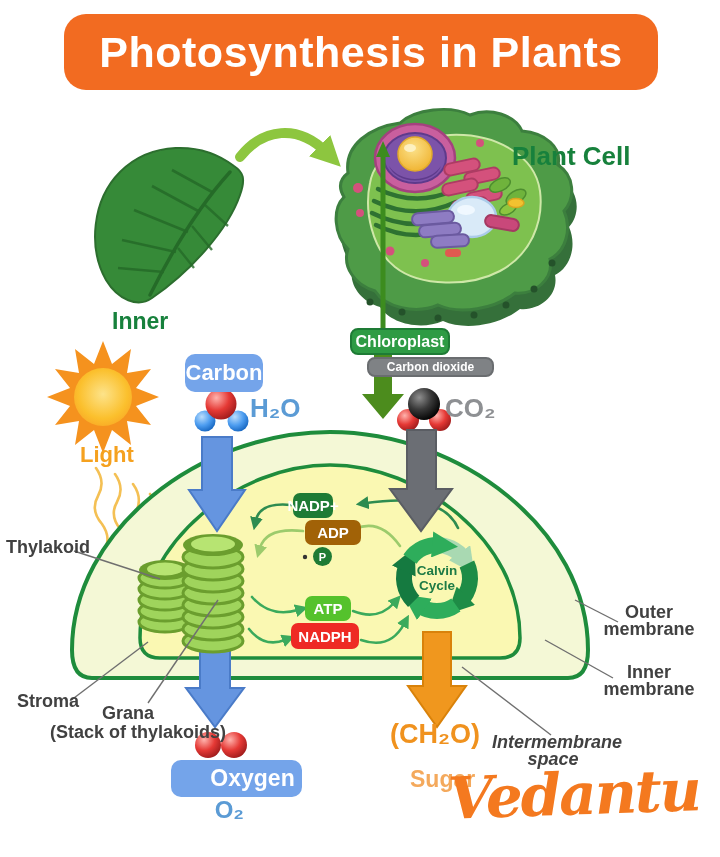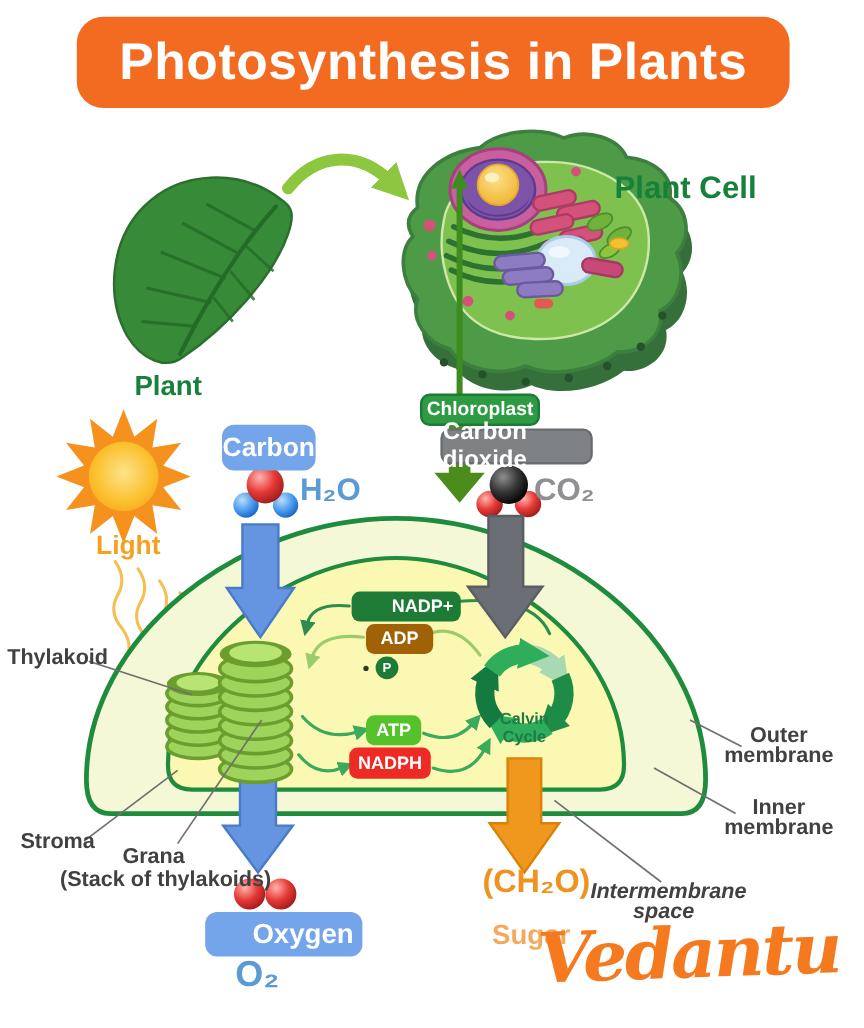--- a/index.html
+++ b/index.html
@@ -6,26 +6,26 @@
   #canvas{position:relative;width:720px;height:857px;background:#ffffff;overflow:hidden;
           font-family:"Liberation Sans","DejaVu Sans",sans-serif;}
   .abs{position:absolute;}
   svg{position:absolute;left:0;top:0;}
   .title-banner{left:64px;top:14px;width:594px;height:76px;background:#F26B21;border-radius:22px;
     display:flex;align-items:center;justify-content:center;color:#fff;font-size:43px;font-weight:800;letter-spacing:.5px;}
   .green-label{color:#17813C;font-weight:800;}
   .pill{display:flex;align-items:center;justify-content:center;color:#fff;font-weight:800;}
   .water-pill{left:185px;top:354px;width:78px;height:38px;background:#74A4EA;border-radius:10px;font-size:22px;}
   .chloro-pill{left:350px;top:328px;width:100px;height:27px;background:#2E9B44;border:2px solid #1E7B35;border-radius:8px;font-size:16px;box-sizing:border-box;}
-  .co2-pill{left:367px;top:357px;width:127px;height:30px;background:#7F8285;border:2px solid #6A6D70;border-radius:8px;font-size:20px;box-sizing:border-box;}
+  .co2-pill{left:367px;top:357px;width:127px;height:20px;background:#7F8285;border:2px solid #6A6D70;border-radius:8px;font-size:12px;box-sizing:border-box;}
   .oxy-pill{left:171px;top:760px;width:99px;height:37px;background:#74A4EA;border-radius:10px;font-size:23px;padding-left:32px;}
   .formula{font-weight:600;}
   .ref-label{font-size:18px;font-weight:600;color:#414141;line-height:17px;}
   .carrier{display:flex;align-items:center;justify-content:center;color:#fff;font-weight:800;font-size:15px;border-radius:7px;}
-  .calvin-text{left:402px;top:591px;width:70px;text-align:center;color:#1E7B46;font-weight:800;font-size:13.5px;line-height:15px;}
+  .calvin-text{left:402px;top:563px;width:70px;text-align:center;color:#1E7B46;font-weight:800;font-size:13.5px;line-height:15px;}
   .brand{left:448px;top:760px;width:280px;color:#F4791F;font-family:"DejaVu Serif","Liberation Serif",serif;
          font-style:italic;font-weight:700;font-size:58px;letter-spacing:-2px;transform:rotate(-2deg);}
 </style>
 </head>
 <body>
 
 <div id="canvas">
 
   <svg width="720" height="857" viewBox="0 0 720 857">
     <defs>
@@ -252,51 +252,51 @@
       <line x1="70" y1="701" x2="148" y2="642"></line>
       <line x1="148" y1="703" x2="218" y2="600"></line>
       <line x1="618" y1="622" x2="575" y2="600"></line>
       <line x1="613" y1="678" x2="545" y2="640"></line>
       <line x1="551" y1="735" x2="462" y2="667"></line>
     </g>
   </svg>
 
   <div class="abs title-banner">Photosynthesis in Plants</div>
 
-  <div class="abs green-label" style="left:112px;top:308px;font-size:23px;">Plant</div>
+  <div class="abs green-label" style="left:112px;top:308px;font-size:23px;">Inner</div>
   <div class="abs green-label" style="left:512px;top:141px;font-size:26px;">Plant Cell</div>
 
   <div class="abs pill chloro-pill">Chloroplast</div>
   <div class="abs pill co2-pill">Carbon dioxide</div>
   <div class="abs pill water-pill">Carbon</div>
 
   <div class="abs formula" style="left:250px;top:393px;font-size:26px;color:#5B9BD5;">H₂O</div>
   <div class="abs formula" style="left:445px;top:393px;font-size:26px;color:#8E9093;">CO₂</div>
 
   <div class="abs" style="left:80px;top:442px;font-size:22px;font-weight:800;color:#F5A11F;">Light</div>
 
   <div class="abs ref-label" style="left:6px;top:539px;">Thylakoid</div>
   <div class="abs ref-label" style="left:17px;top:693px;">Stroma</div>
   <div class="abs ref-label" style="left:102px;top:705px;">Grana</div>
   <div class="abs ref-label" style="left:50px;top:724px;">(Stack of thylakoids)</div>
   <div class="abs ref-label" style="left:603px;top:604px;width:92px;text-align:center;">Outer membrane</div>
   <div class="abs ref-label" style="left:603px;top:664px;width:92px;text-align:center;">Inner membrane</div>
   <div class="abs ref-label" style="left:492px;top:734px;width:122px;text-align:center;font-style:italic;">Intermembrane space</div>
 
-  <div class="abs carrier" style="left:293px;top:493px;width:64px;height:25px;background:#1E7B35;padding-left:27px;">NADP+</div>
+  <div class="abs carrier" style="left:293px;top:493px;width:40px;height:25px;background:#1E7B35;">NADP+</div>
   <div class="abs carrier" style="left:305px;top:520px;width:56px;height:25px;background:#a16207;">ADP</div>
   <div class="abs carrier" style="left:313px;top:547px;width:19px;height:19px;background:#1E7B35;border-radius:50%;font-size:11px;">P</div>
   <div class="abs carrier" style="left:305px;top:596px;width:46px;height:25px;background:#55C22C;">ATP</div>
   <div class="abs carrier" style="left:291px;top:623px;width:68px;height:26px;background:#EE2A24;">NADPH</div>
 
   <div class="abs calvin-text">
     <div>Calvin</div>
     <div>Cycle</div>
   </div>
 
   <div class="abs pill oxy-pill">Oxygen</div>
-  <div class="abs formula" style="left:196px;top:796px;width:48px;text-align:left;font-size:30px;color:#5B9BD5;">O₂</div>
-
-  <div class="abs formula" style="left:390px;top:719px;font-size:27px;color:#F0921E;margin-left:12px;">(CH₂O)</div>
+  <div class="abs formula" style="left:196px;top:796px;width:48px;text-align:right;font-size:24px;color:#5B9BD5;">O₂</div>
+
+  <div class="abs formula" style="left:390px;top:719px;font-size:27px;color:#F0921E;">(CH₂O)</div>
   <div class="abs" style="left:410px;top:751px;font-size:23px;font-weight:700;color:#F4A95C;margin-top:15px;">Sugar</div>
 
   <div class="abs brand">Vedantu</div>
 </div>
 
 </body></html>

